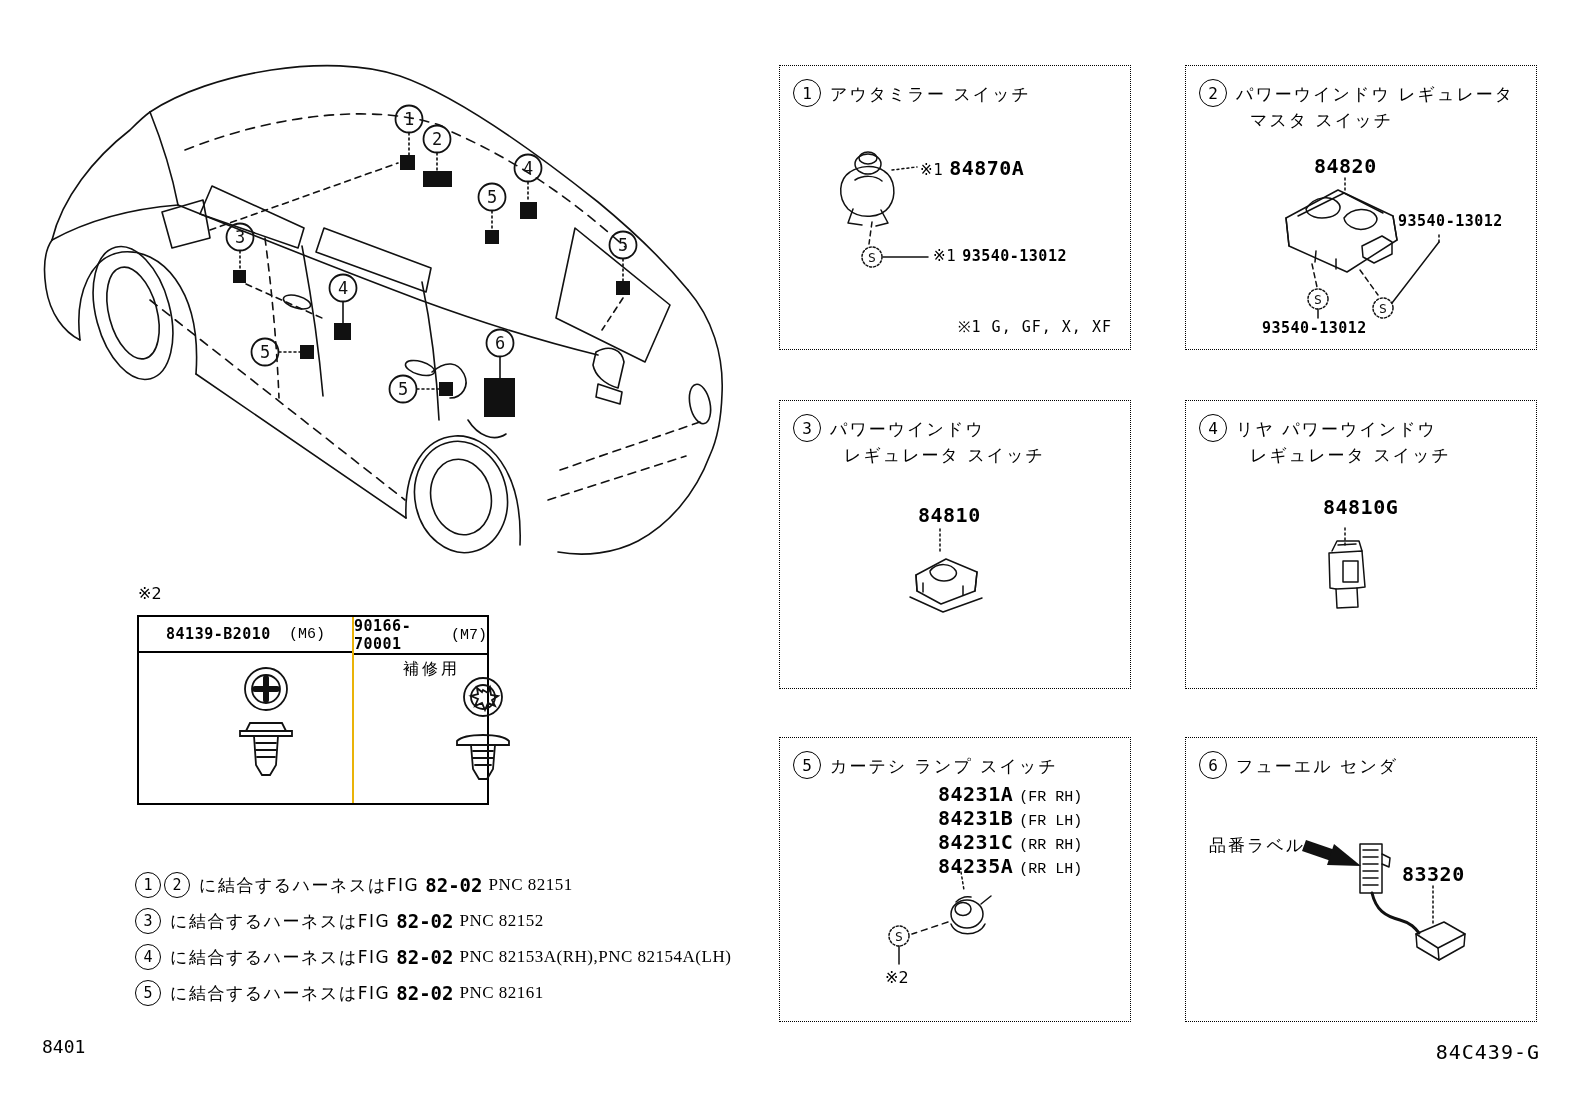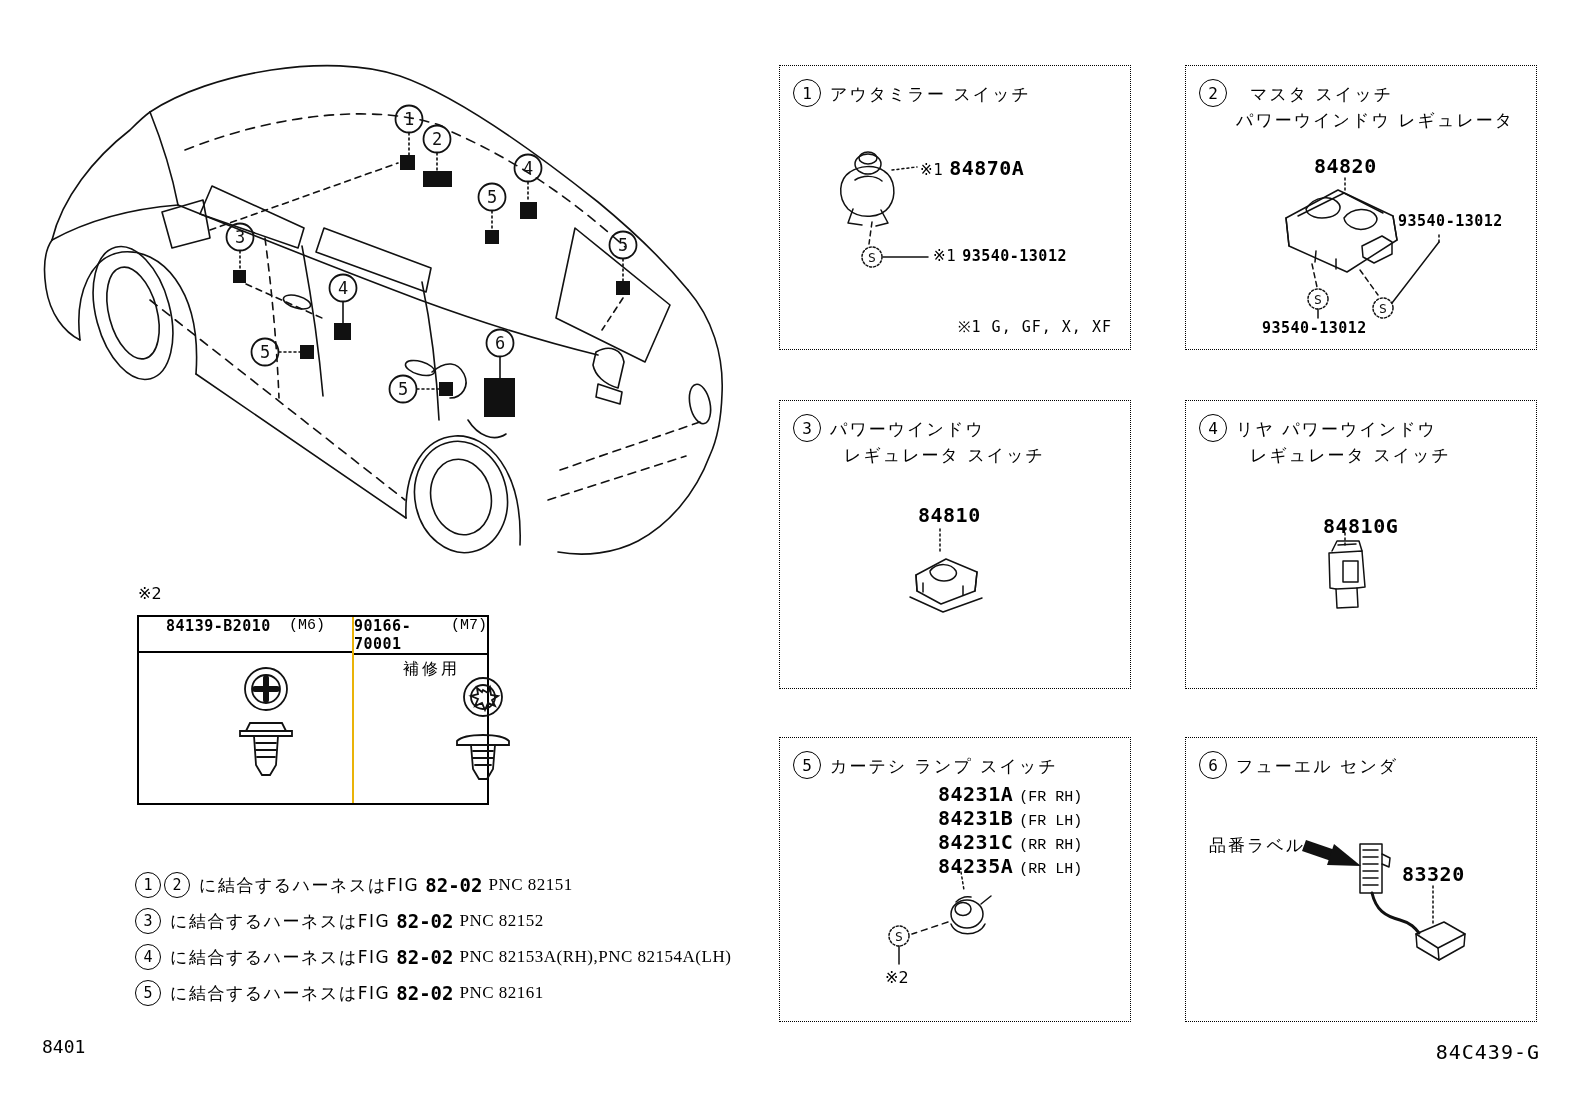--- a/index.html
+++ b/index.html
@@ -22,21 +22,21 @@
   
   .note{position:absolute;left:135px;display:flex;align-items:center;height:26px;font-size:17px;}
   .note .cnum{width:24px;height:24px;font-size:15px;margin-right:3px;}
   .note .txt{letter-spacing:1.5px;margin-left:6px;}
   .note .fig{font-family:"DejaVu Sans Mono",monospace;font-weight:bold;font-size:19px;margin:0 6px;}
   .note .rest{font-family:Liberation Serif, serif;font-size:17px;letter-spacing:.5px;}
   
   .stable{position:absolute;left:137px;top:615px;width:348px;height:186px;border:2px solid #000;display:flex;}
   .scol{flex:1;display:flex;flex-direction:column;}
   .scol + .scol{border-left:2px solid #eab308;}
-  .shead{height:36px;border-bottom:2px solid #000;display:flex;justify-content:center;gap:18px;}
+  .shead{height:36px;border-bottom:2px solid #000;display:flex;align-items:center;justify-content:center;gap:18px;}
   .sbody{flex:1;position:relative;margin-left:41px;}
   .snote{position:absolute;left:8px;top:4px;font-size:16px;letter-spacing:3px;}
   .sref{position:absolute;left:138px;top:584px;font-size:16px;}
   .p5ref{font-size:16px;}
   .footer{position:absolute;font-family:"DejaVu Sans Mono",monospace;}
 </style>
 </head>
 <body>
 
 <svg style="position:absolute;left:0;top:0" width="760" height="580" viewBox="0 0 760 580" fill="none" stroke="#111" stroke-width="1.6" stroke-linecap="round" stroke-linejoin="round">
@@ -201,22 +201,22 @@
       <circle cx="197" cy="242" r="10" stroke-dasharray="2 2"></circle>
       <text x="197" y="247" text-anchor="middle" stroke="none" fill="#111" font-size="13" font-family="DejaVu Sans Mono, monospace">S</text>
     </g>
     <path d="M132,243 L132,252"></path>
     <path d="M206,237 L253,176"></path>
     <path stroke-dasharray="2 3" d="M253,176 L253,168"></path>
   </svg>
   <div class="phead">
     <span class="cnum">2</span>
     <span class="ptitle jp">
+      <span style="display:block">パワーウインドウ レギュレータ</span>
       <span style="display:block;padding-left:14px">マスタ スイッチ</span>
-      <span style="display:block">パワーウインドウ レギュレータ</span>
     </span>
   </div>
   <div class="lbl pn" style="left:128px;top:88px">84820</div>
   <div class="lbl pn sm" style="left:212px;top:146px">93540-13012</div>
   <div class="lbl pn sm" style="left:76px;top:253px">93540-13012</div>
 </div>
 
 <div class="panel" style="left:779px;top:400px;width:350px;height:287px">
   <svg class="art" width="350" height="287" viewBox="0 0 350 287" fill="none" stroke="#111" stroke-width="1.5" stroke-linecap="round" stroke-linejoin="round">
     <g>
@@ -251,21 +251,21 @@
     </g>
     <path stroke-dasharray="2 3" d="M159,127 L159,147"></path>
   </svg>
   <div class="phead">
     <span class="cnum">4</span>
     <span class="ptitle jp">
       <span style="display:block">リヤ パワーウインドウ</span>
       <span style="display:block;padding-left:14px">レギュレータ スイッチ</span>
     </span>
   </div>
-  <div class="lbl pn" style="left:137px;top:113px">84810G</div>
+  <div class="lbl pn" style="left:137px;top:94px">84810G</div>
 </div>
 
 <div class="panel" style="left:779px;top:737px;width:350px;height:283px">
   <svg class="art" width="350" height="283" viewBox="0 0 350 283" fill="none" stroke="#111" stroke-width="1.5" stroke-linecap="round" stroke-linejoin="round">
     <g>
       <ellipse cx="187" cy="176" rx="16" ry="14"></ellipse>
       <ellipse cx="183" cy="171" rx="8" ry="6.5"></ellipse>
       <path d="M171,186 C176,199 199,199 205,186"></path>
       <path d="M201,166 L211,158"></path>
       <path d="M176,164 C180,160 186,158 191,159"></path>

